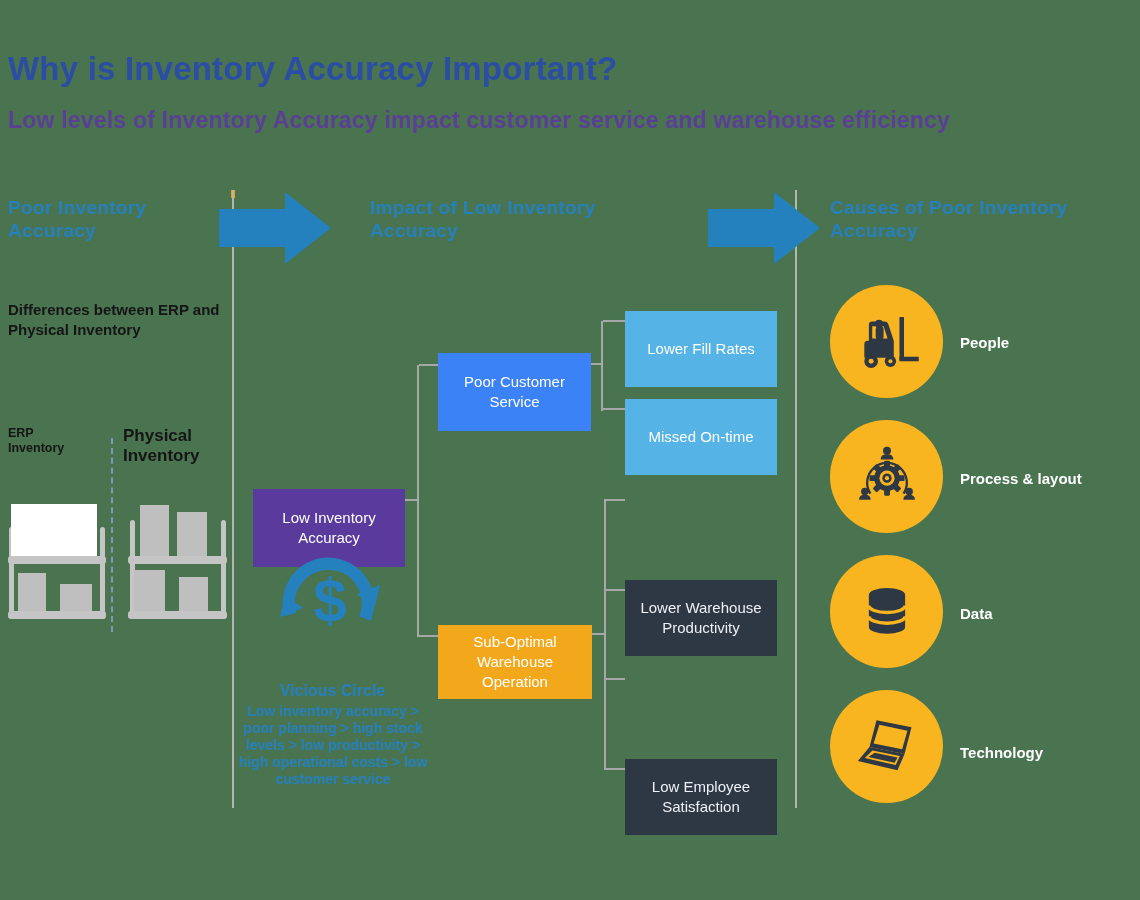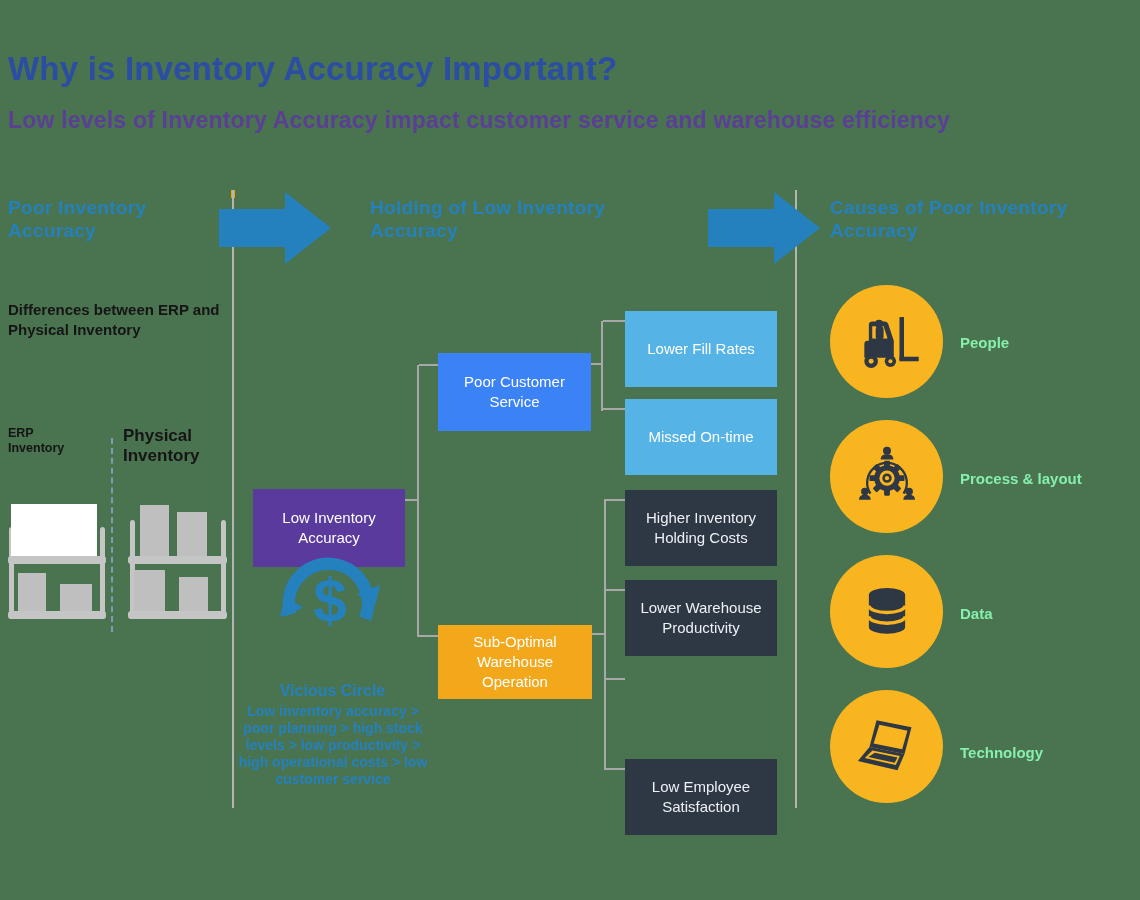--- a/index.html
+++ b/index.html
@@ -19,41 +19,41 @@
   .lightblue{background:#56b3e6;}
   .dark{background:#2e3744;color:#eef1f5;}
   .amber{background:#f3a81c;}
   .arrowRect{position:absolute;background:#2581bd;height:38px;width:66px;top:209px;}
   .arrowTri{position:absolute;width:0;height:0;border-top:36px solid transparent;
             border-bottom:36px solid transparent;border-left:46px solid #2581bd;top:192px;}
   .shelfPart{position:absolute;background:#c5c5c5;border-radius:3px;}
   .gbox{position:absolute;background:#bfbfbf;}
   .circleCause{position:absolute;width:113px;height:113px;border-radius:50%;background:#f9b51f;
                display:flex;align-items:center;justify-content:center;}
-  .causeLabel{position:absolute;left:960px;width:175px;color:#86efac;font-weight:800;font-size:15px;}
+  .causeLabel{position:absolute;left:960px;width:175px;color:#ffffff;font-weight:800;font-size:15px;}
   .vTitle{position:absolute;left:240px;top:682px;width:185px;text-align:center;
           color:#2581bd;font-weight:800;font-size:16px;}
   .vText{position:absolute;left:233px;top:703px;width:200px;text-align:center;
          color:#2581bd;font-weight:700;font-size:14px;line-height:1.22;}
   .dashDiv{position:absolute;border-left:2px dashed #7d9bb5;width:0;}
 </style>
 </head>
 <body>
 
 <div id="stage">
 
   <div class="title">Why is Inventory Accuracy Important?</div>
   <div class="subtitle">Low levels of Inventory Accuracy impact customer service and warehouse efficiency</div>
 
   <div class="abs" style="left:231px;top:190px;width:4px;height:8px;background:#f0a500;"></div>
   <div class="divider" style="left:232px;top:190px;height:618px;"></div>
   <div class="divider" style="left:795px;top:190px;height:618px;"></div>
 
   <div class="hd" style="left:8px;top:197px;width:200px;">Poor Inventory Accuracy</div>
-  <div class="hd" style="left:370px;top:197px;width:280px;">Holding of Low Inventory Accuracy</div>
+  <div class="hd" style="left:370px;top:197px;width:280px;">Impact of Low Inventory Accuracy</div>
   <div class="hd" style="left:830px;top:197px;width:255px;">Causes of Poor Inventory Accuracy</div>
 
   <div>
     <div class="arrowRect" style="left:219px;"></div>
     <div class="arrowTri" style="left:285px;"></div>
   </div>
   <div>
     <div class="arrowRect" style="left:708px;"></div>
     <div class="arrowTri" style="left:774px;"></div>
   </div>
@@ -97,21 +97,20 @@
   <div class="line" style="left:606px;top:499px;width:19px;height:2px;"></div>
   <div class="line" style="left:606px;top:589px;width:19px;height:2px;"></div>
   <div class="line" style="left:606px;top:678px;width:19px;height:2px;"></div>
   <div class="line" style="left:606px;top:768px;width:19px;height:2px;"></div>
 
   <div class="box purple" style="left:253px;top:461px;width:152px;height:78px;">Low Inventory Accuracy</div>
   <div class="box navy" style="left:438px;top:325px;width:153px;height:78px;">Poor Customer Service</div>
   <div class="box amber" style="left:438px;top:597px;width:154px;height:74px;">Sub-Optimal Warehouse Operation</div>
   <div class="box lightblue" style="left:625px;top:283px;width:152px;height:76px;">Lower Fill Rates</div>
   <div class="box lightblue" style="left:625px;top:371px;width:152px;height:76px;">Missed On-time</div>
-  <div class="box dark" style="left:625px;top:462px;width:152px;height:76px;">Higher Inventory Holding Costs</div>
   <div class="box dark" style="left:625px;top:552px;width:152px;height:76px;">Lower Warehouse Productivity</div>
   <div class="box dark" style="left:625px;top:731px;width:152px;height:76px;">Low Employee Satisfaction</div>
 
   <div class="abs" style="left:278px;top:548px;width:104px;height:104px;">
     <svg width="104" height="104" viewBox="0 0 100 100">
       <path d="M 14.3,69 A 38 38 0 1 1 85.7,63" fill="none" stroke="#2581bd" stroke-width="12" transform="rotate(8 50 50)" stroke-linecap="butt"></path>
       <polygon points="0,-12 17,0 0,12" fill="#2581bd" transform="translate(87,40) rotate(68)"></polygon>
       <polygon points="0,-12 17,0 0,12" fill="#2581bd" transform="translate(13,62) rotate(248)"></polygon>
       <text x="50" y="70" text-anchor="middle" font-size="58" font-weight="bold" font-family="Liberation Sans, sans-serif" fill="#2581bd">$</text>
     </svg>

